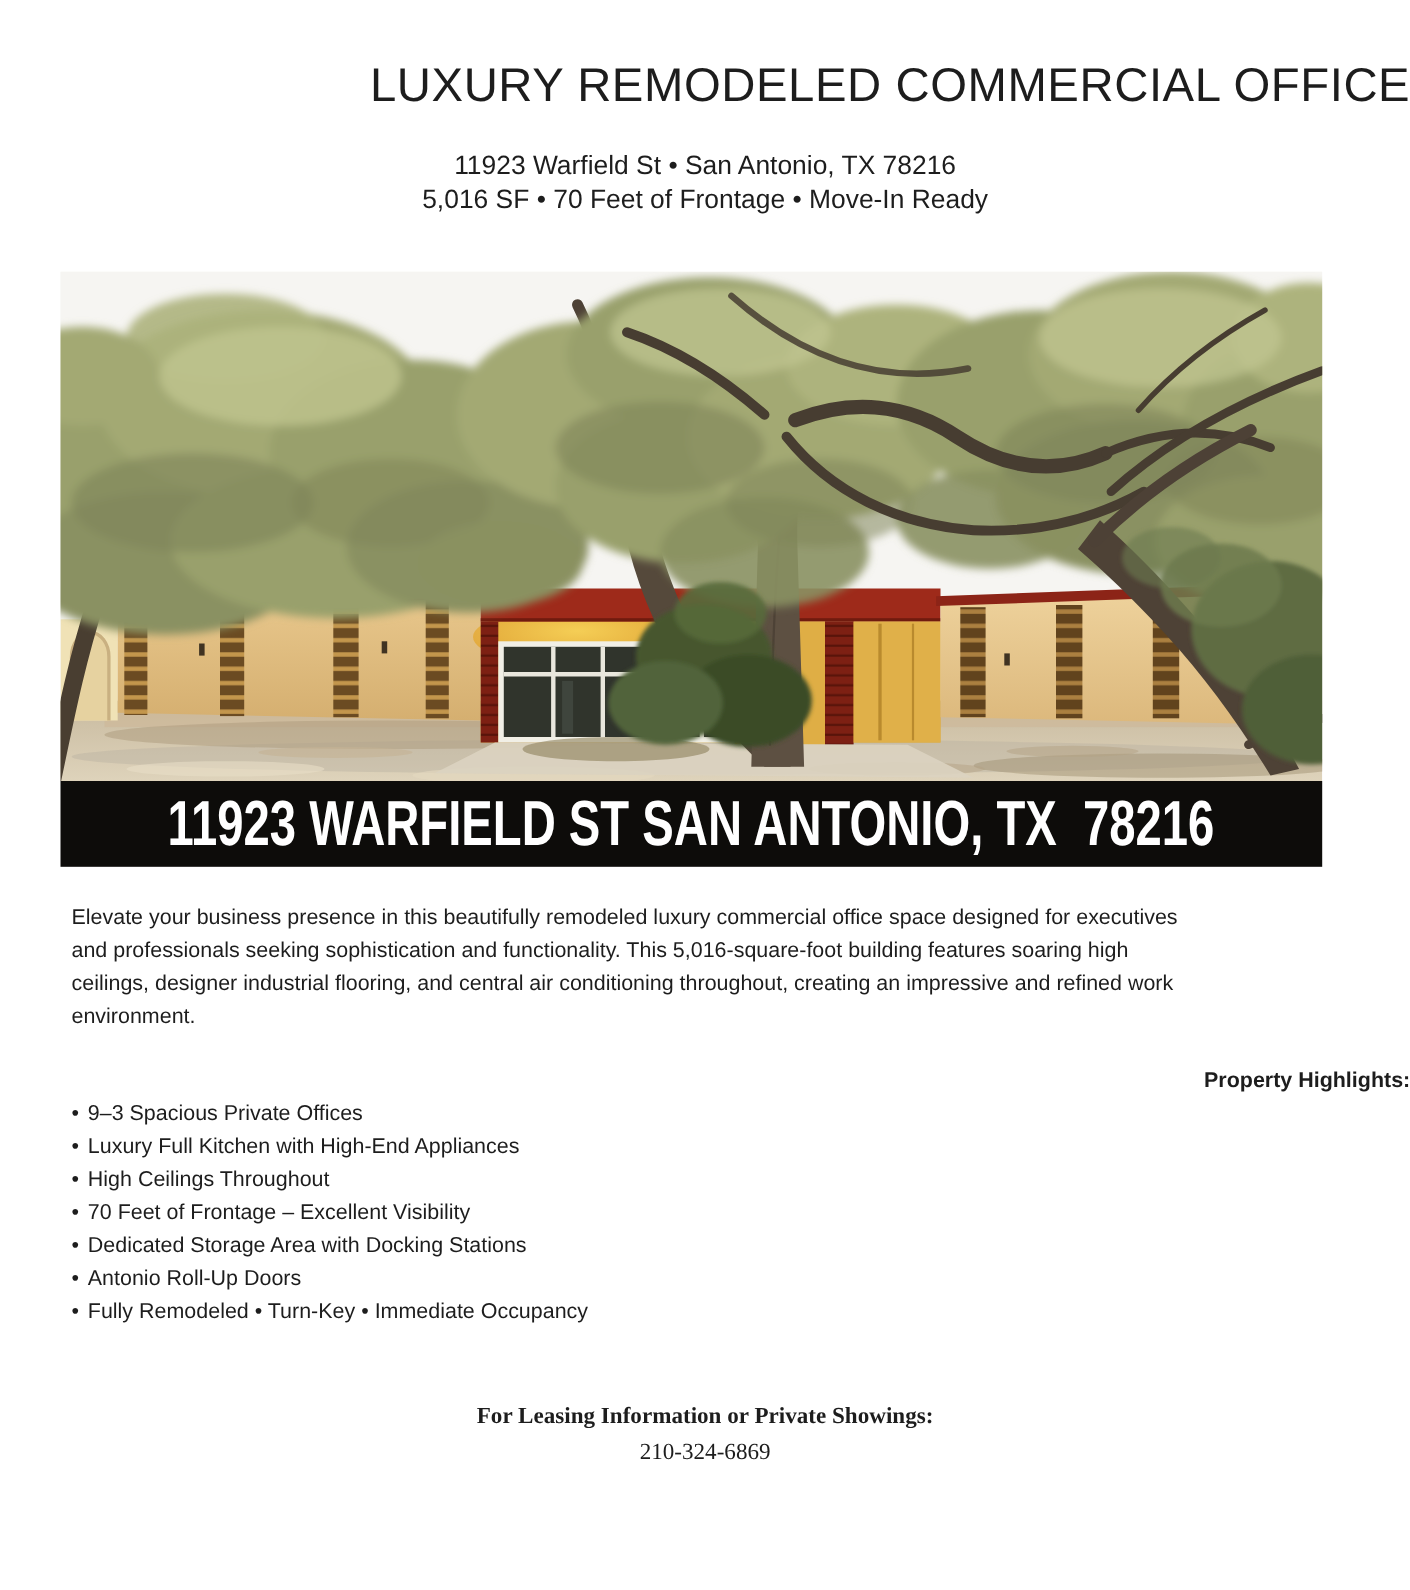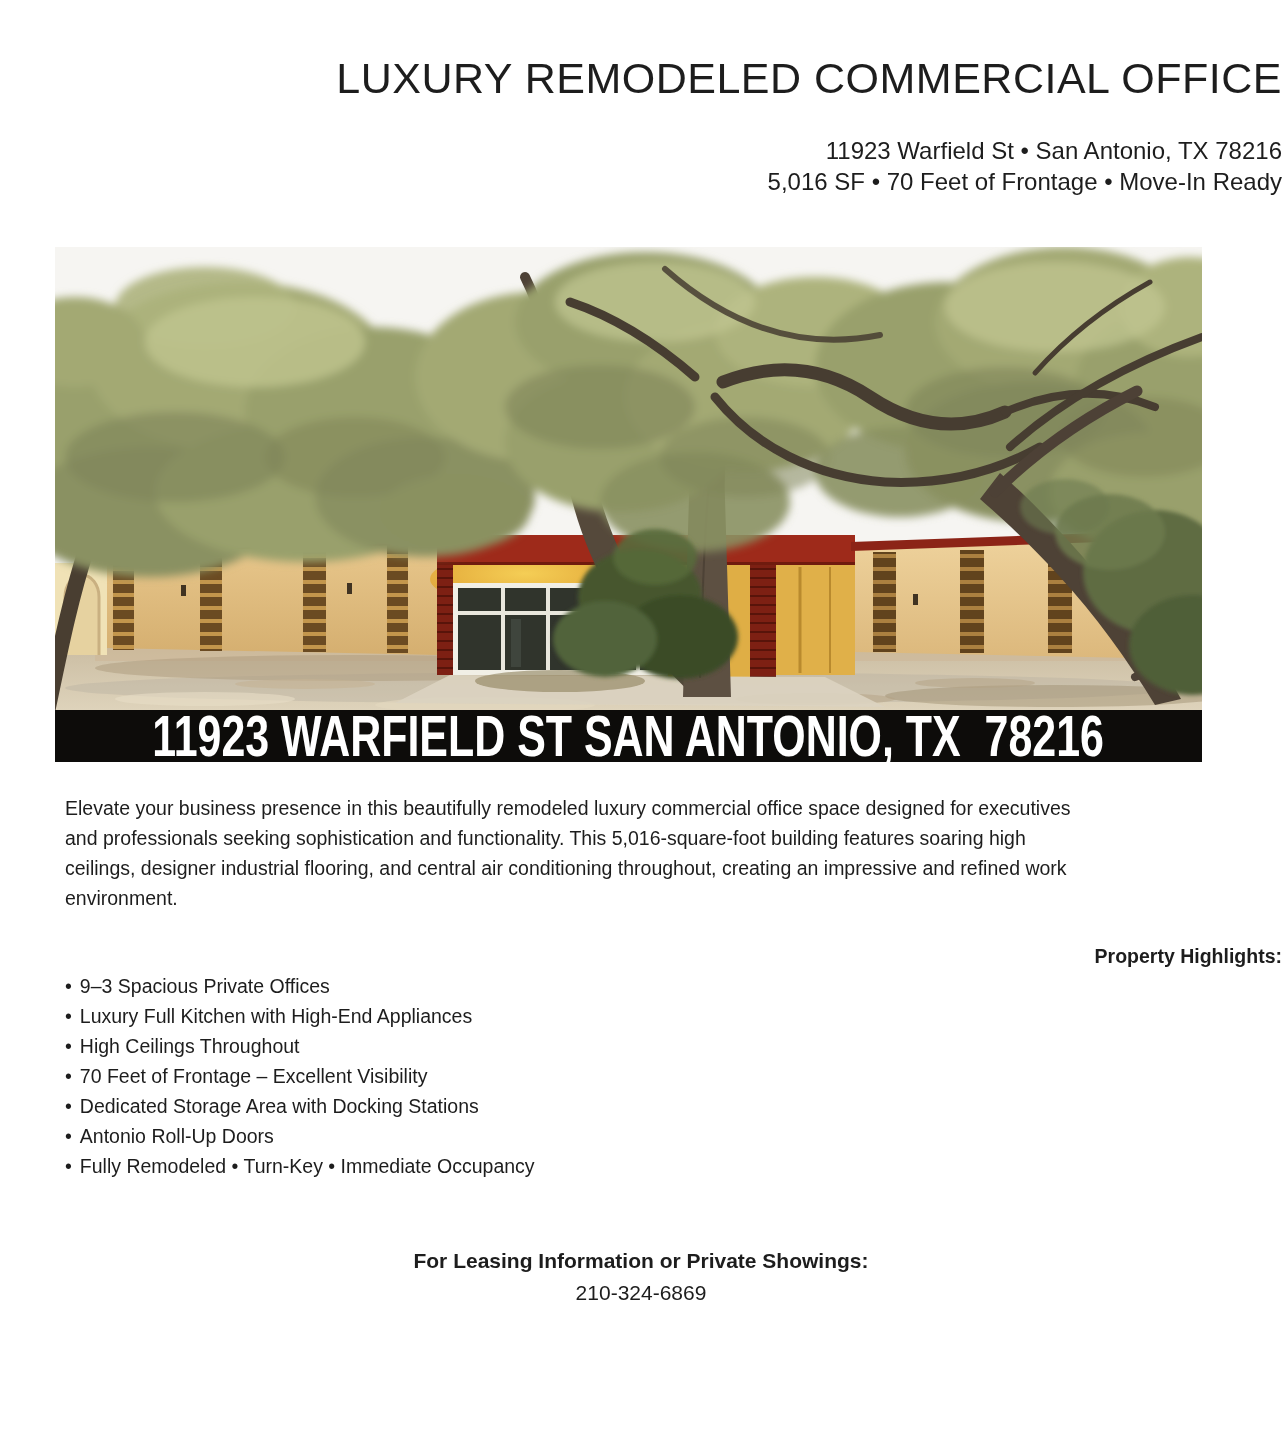--- a/index.html
+++ b/index.html
@@ -8,49 +8,49 @@
     font-family:"Liberation Sans", sans-serif;color:#1d1d1d;
     -webkit-font-smoothing:antialiased;
   }
   .page{position:relative;width:1282px;height:1445px;overflow:hidden;}
 
   .title{
     margin:56px 0 0 0;text-align:right;
     font-size:43px;font-weight:400;letter-spacing:.5px;line-height:1.05;
   }
   .subhead{
-    margin-top:34px;text-align:right;
+    margin-top:34px;text-align:center;
     font-size:24px;line-height:31px;font-weight:400;
   }
 
   .photo-wrap{margin:50px 0 0 55px;width:1147px;}
   svg.photo{display:block;width:1147px;height:463px;background:#f6f5f2;}
 
   .caption-bar{
-    height:52px;background:#0d0c0a;
+    height:78px;background:#0d0c0a;
     display:flex;align-items:center;justify-content:center;overflow:hidden;text-align:right;
   }
   .caption-text{
     color:#ffffff;font-size:58px;font-weight:700;
     white-space:pre;letter-spacing:0px;
     transform:scaleX(.74);transform-origin:center;
     line-height:1;
   }
 
   .description{
     margin:31px 0 0 65px;width:1140px;
     font-size:19.5px;line-height:30px;white-space:pre-line;
   }
 
   .highlights{margin:28px 0 0 65px;font-size:19.5px;line-height:30px;}
   .hl-heading{font-weight:700;text-align:right;}
   .hl-row{display:block;}
   .bullet{display:inline-block;margin-right:8px;}
 
-  .contact{margin-top:64px;text-align:center;font-size:21px;line-height:32px;}
+  .contact{margin-top:64px;text-align:center;font-size:21px;line-height:32px;font-family:Liberation Serif, serif;}
   .contact-heading{font-weight:700;}
 </style>
 </head>
 <body>
 
 <div class="page">
 
   <h1 class="title">LUXURY REMODELED COMMERCIAL OFFICE</h1>
 
   <div class="subhead">

